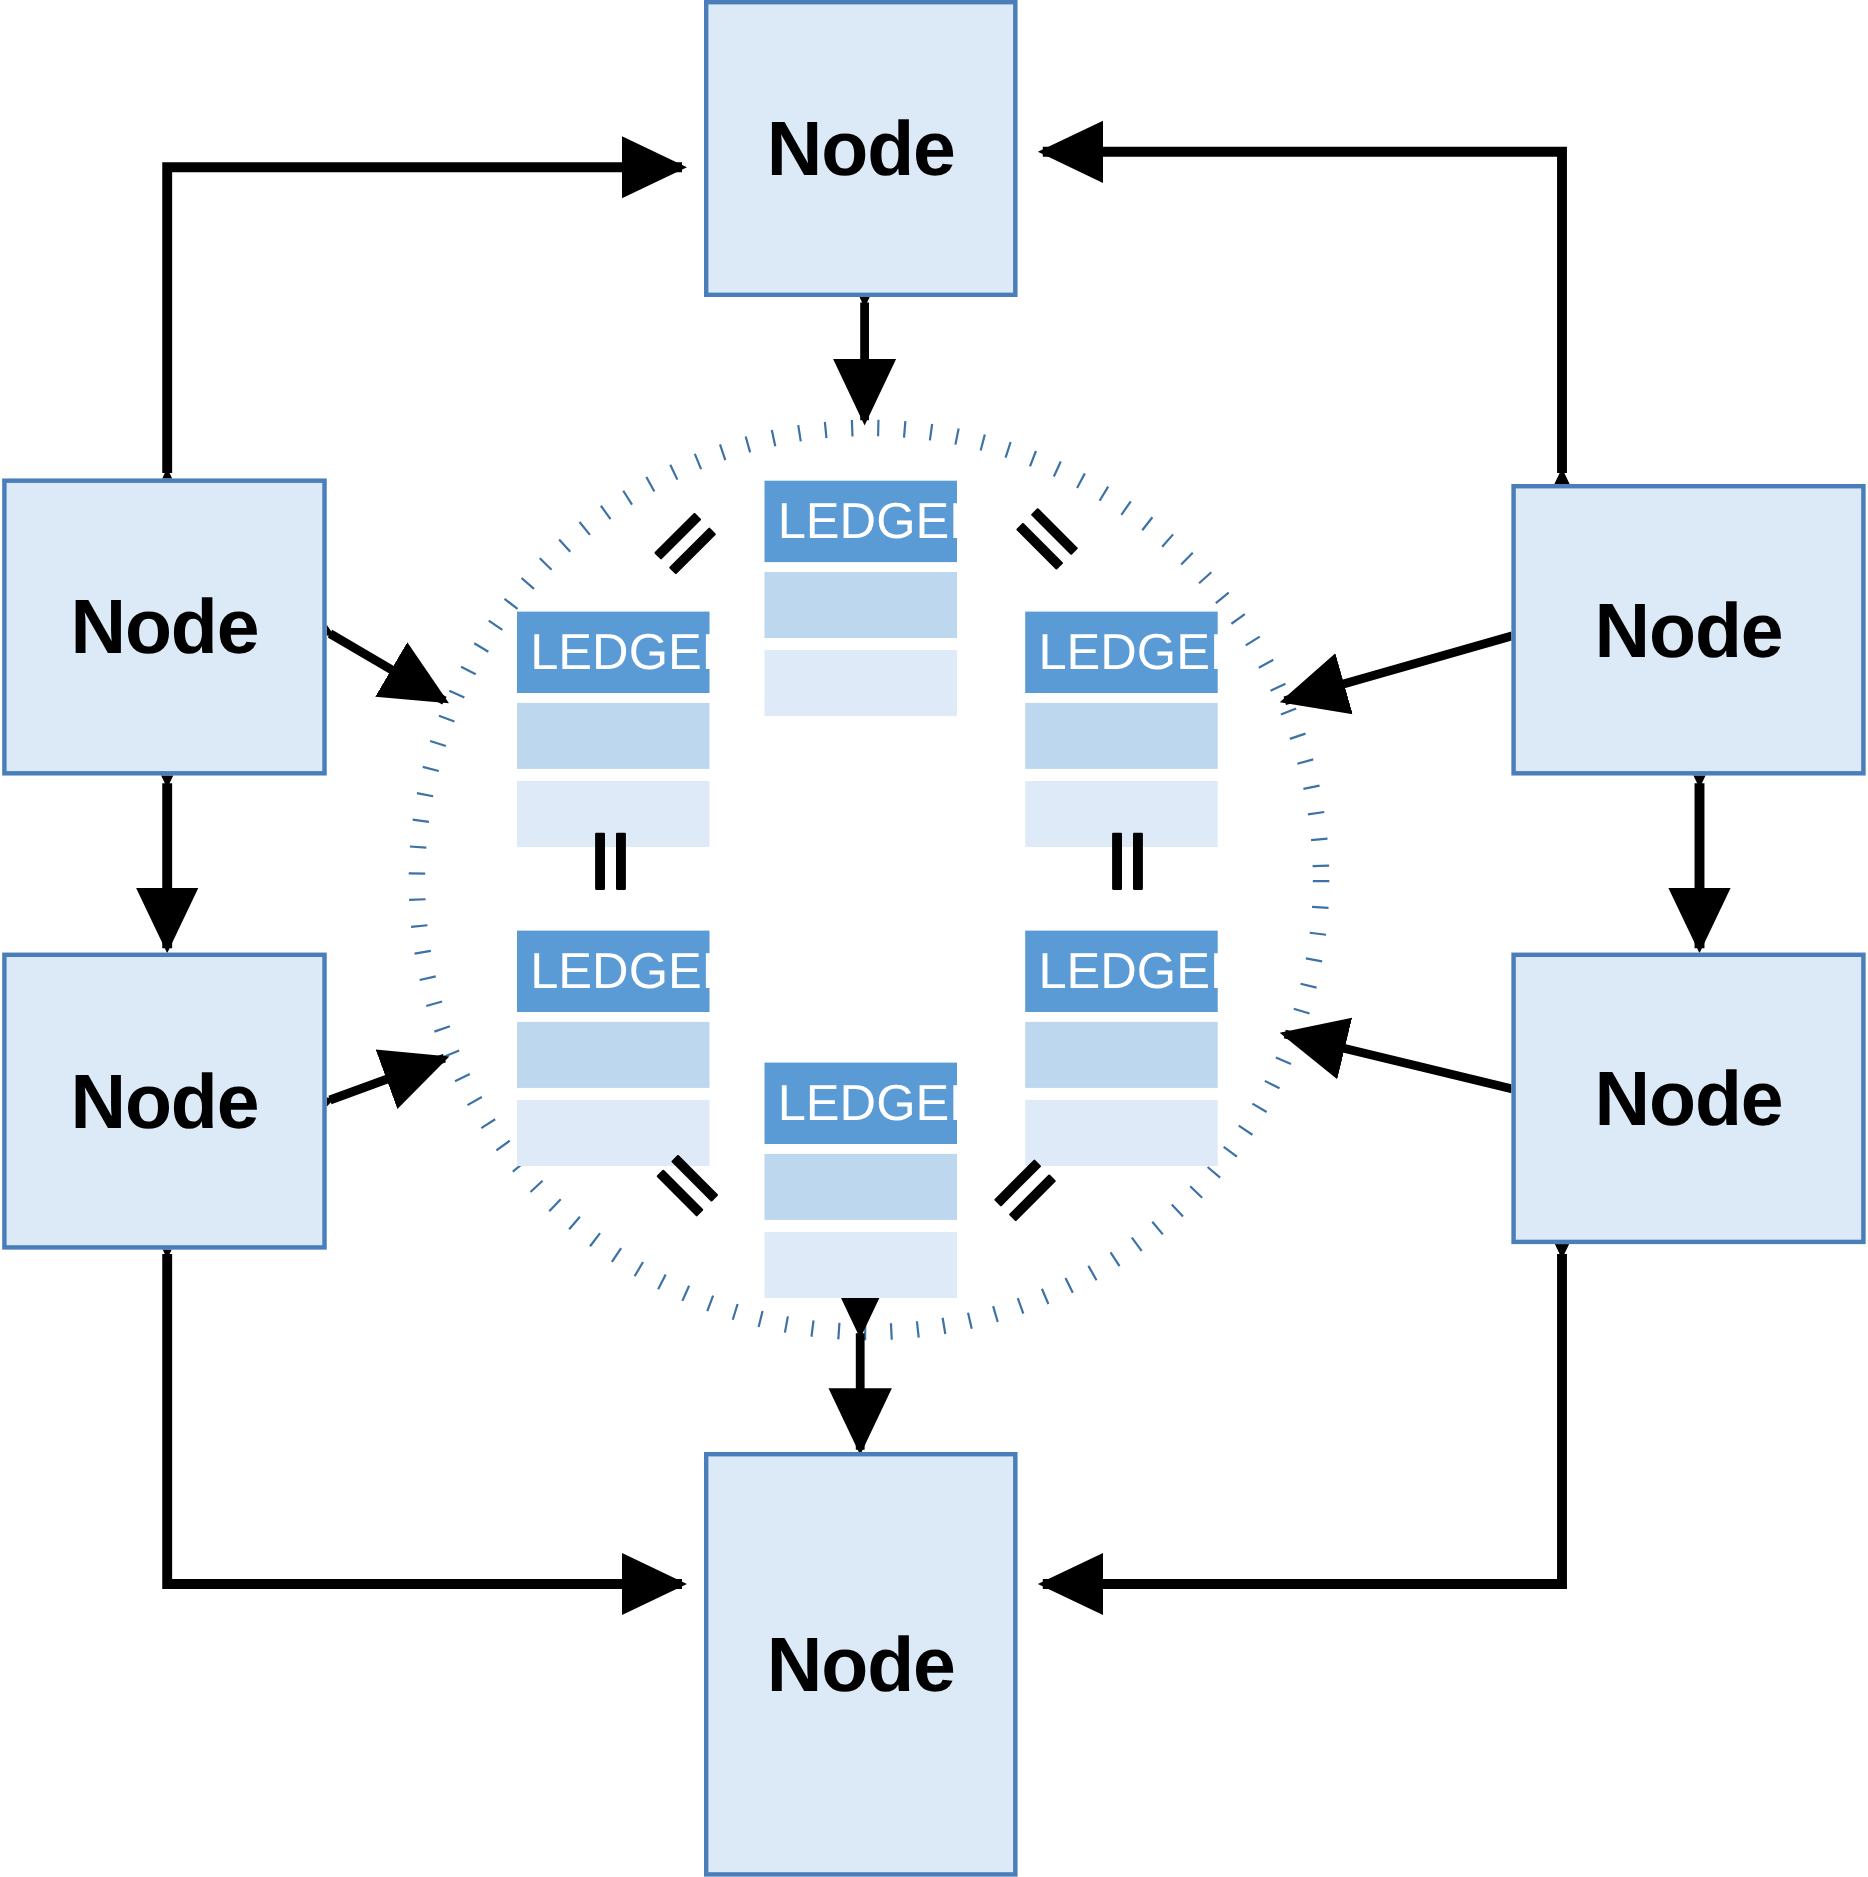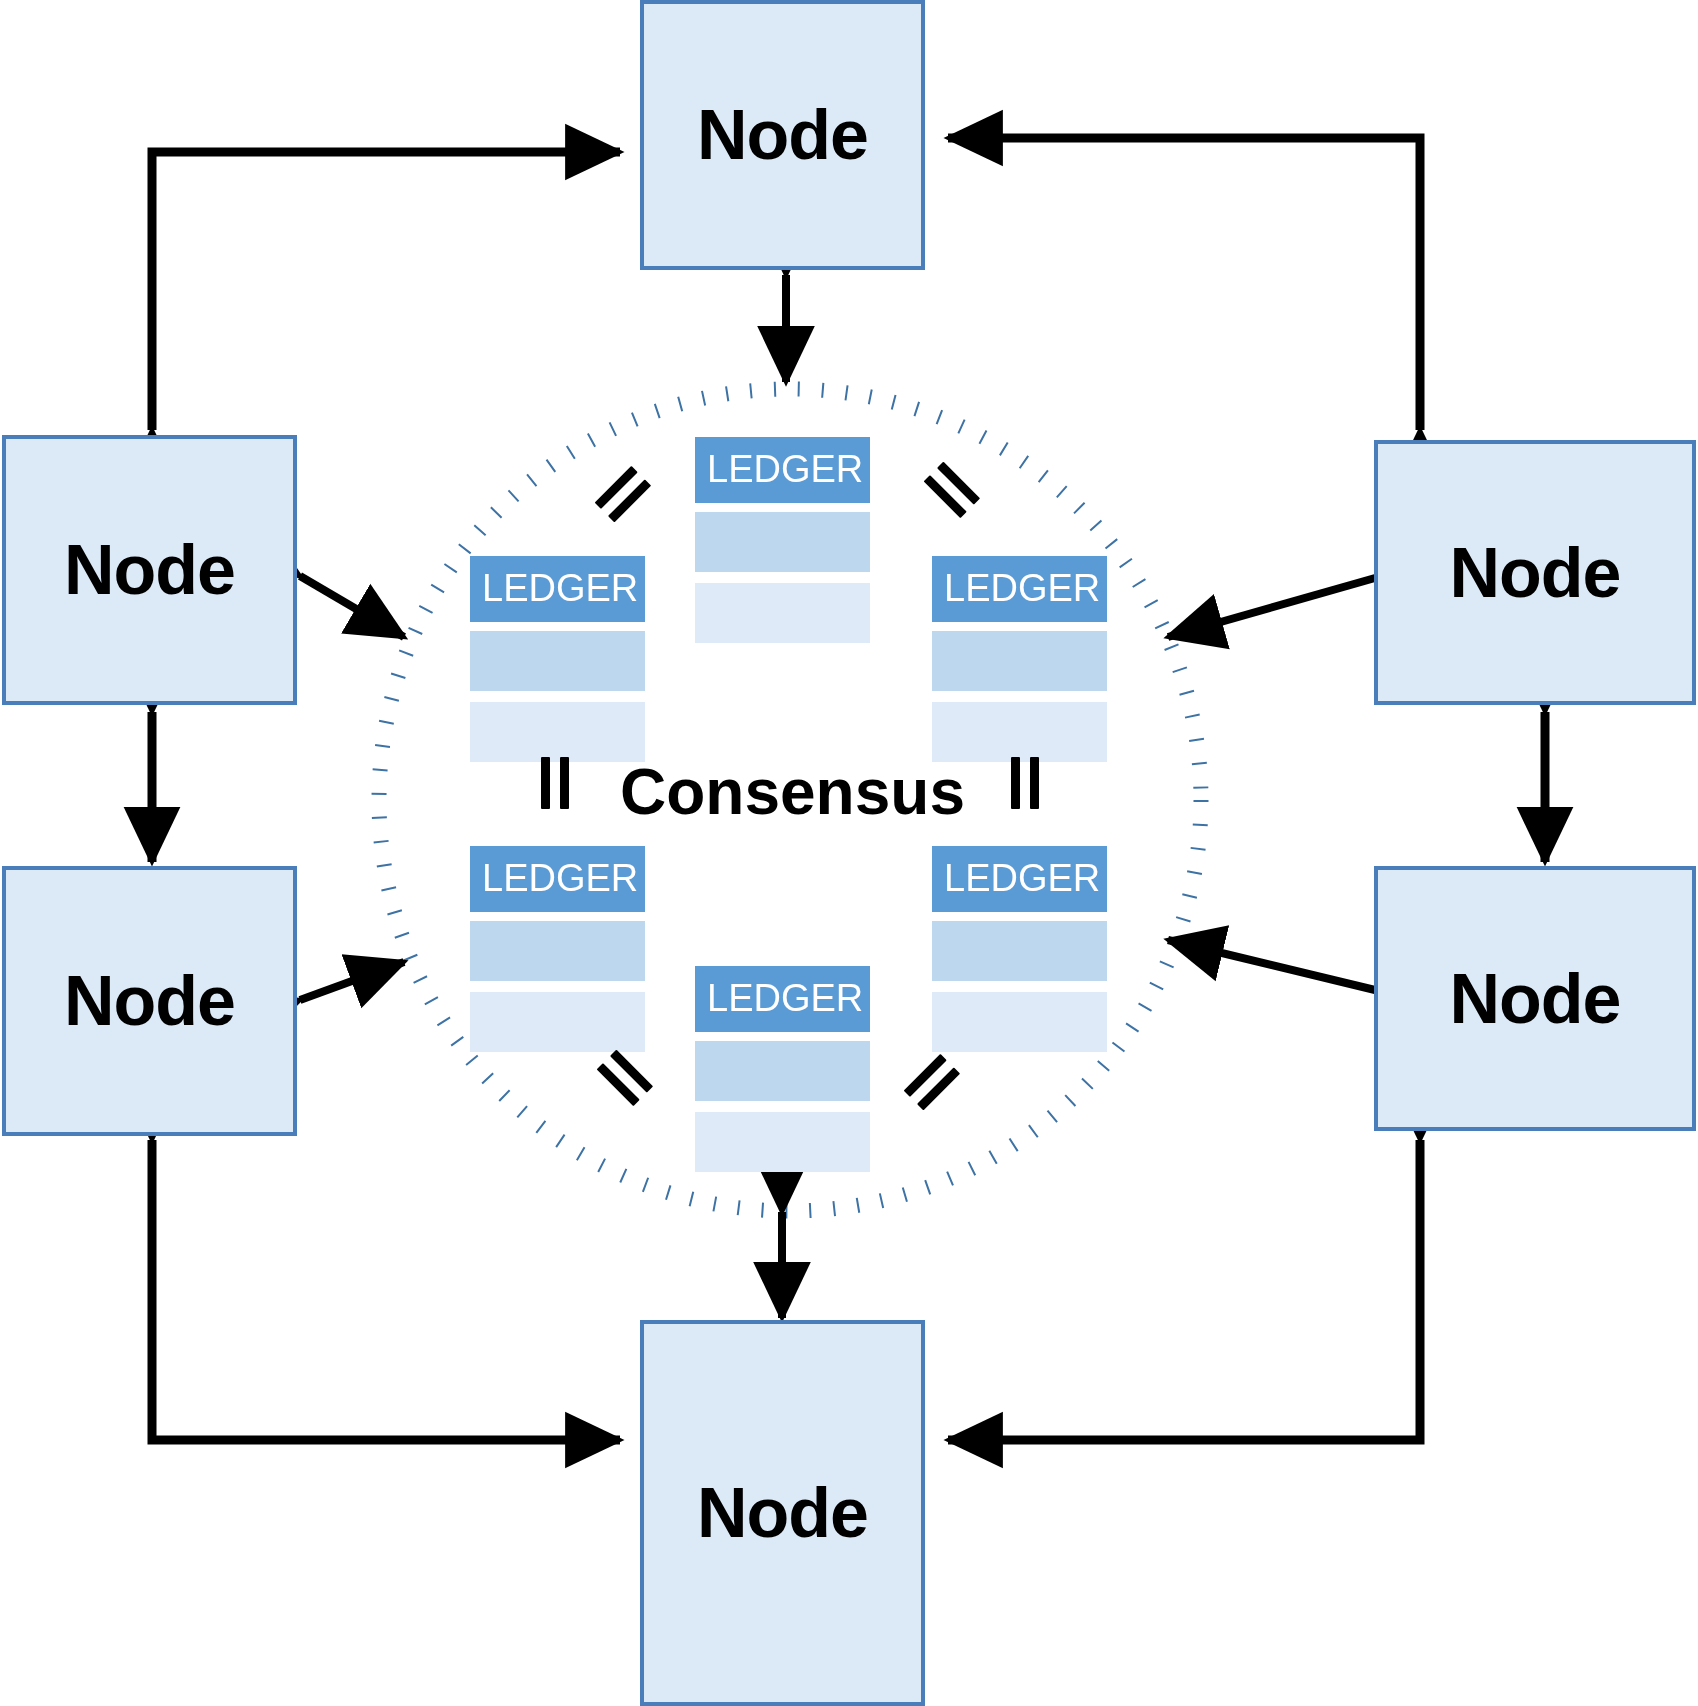--- a/index.html
+++ b/index.html
@@ -5,21 +5,21 @@
   html,body{margin:0;padding:0;background:#ffffff;}
   body{width:1698px;height:1706px;overflow:hidden;
        font-family:"Liberation Sans","DejaVu Sans",sans-serif;}
   #stage{position:relative;width:1698px;height:1706px;background:#fff;}
   #wires{position:absolute;left:0;top:0;width:1698px;height:1706px;}
   .node{position:absolute;background:#dce9f7;border:4px solid #4a7ebb;
         box-sizing:border-box;display:flex;align-items:center;justify-content:center;}
   .node .lbl{font-size:70px;font-weight:bold;color:#000;letter-spacing:-1px;
              line-height:1;}
   .ledger{position:absolute;display:flex;flex-direction:column;}
-  .ledger .hdr{background:#5b9bd5;color:#ffffff;font-size:38px;
+  .ledger .hdr{background:#5b9bd5;color:#ffffff;font-size:46px;
                line-height:1;padding:13px 12px 15px 12px;box-sizing:border-box;
                text-align:center;letter-spacing:0px;white-space:nowrap;}
   .ledger .bar1{background:#bdd7ee;height:60px;margin-top:9px;}
   .ledger .bar2{background:#dfeaf8;height:60px;margin-top:11px;}
   .eqmark{position:absolute;width:58px;height:44px;}
   .eqmark span{position:absolute;left:0;background:#000;height:9px;width:52px;border-radius:1px;}
   .eqmark span.a{top:8px;}
   .eqmark span.b{top:27px;}
   .consensus{position:absolute;font-size:64px;font-weight:bold;color:#000;
              white-space:nowrap;line-height:1;}
@@ -144,15 +144,14 @@
   </div>
   <div class="eqmark" style="left:598px;top:1058px;transform:rotate(45deg);">
     <span class="a"></span>
       <span class="b"></span>
   </div>
   <div class="eqmark" style="left:905px;top:1058px;transform:rotate(-45deg);">
     <span class="a"></span>
       <span class="b"></span>
   </div>
 
-  <div class="consensus" style="left:620px;top:760px;">Consensus</div>
 
 </div>
 
 </body></html>

